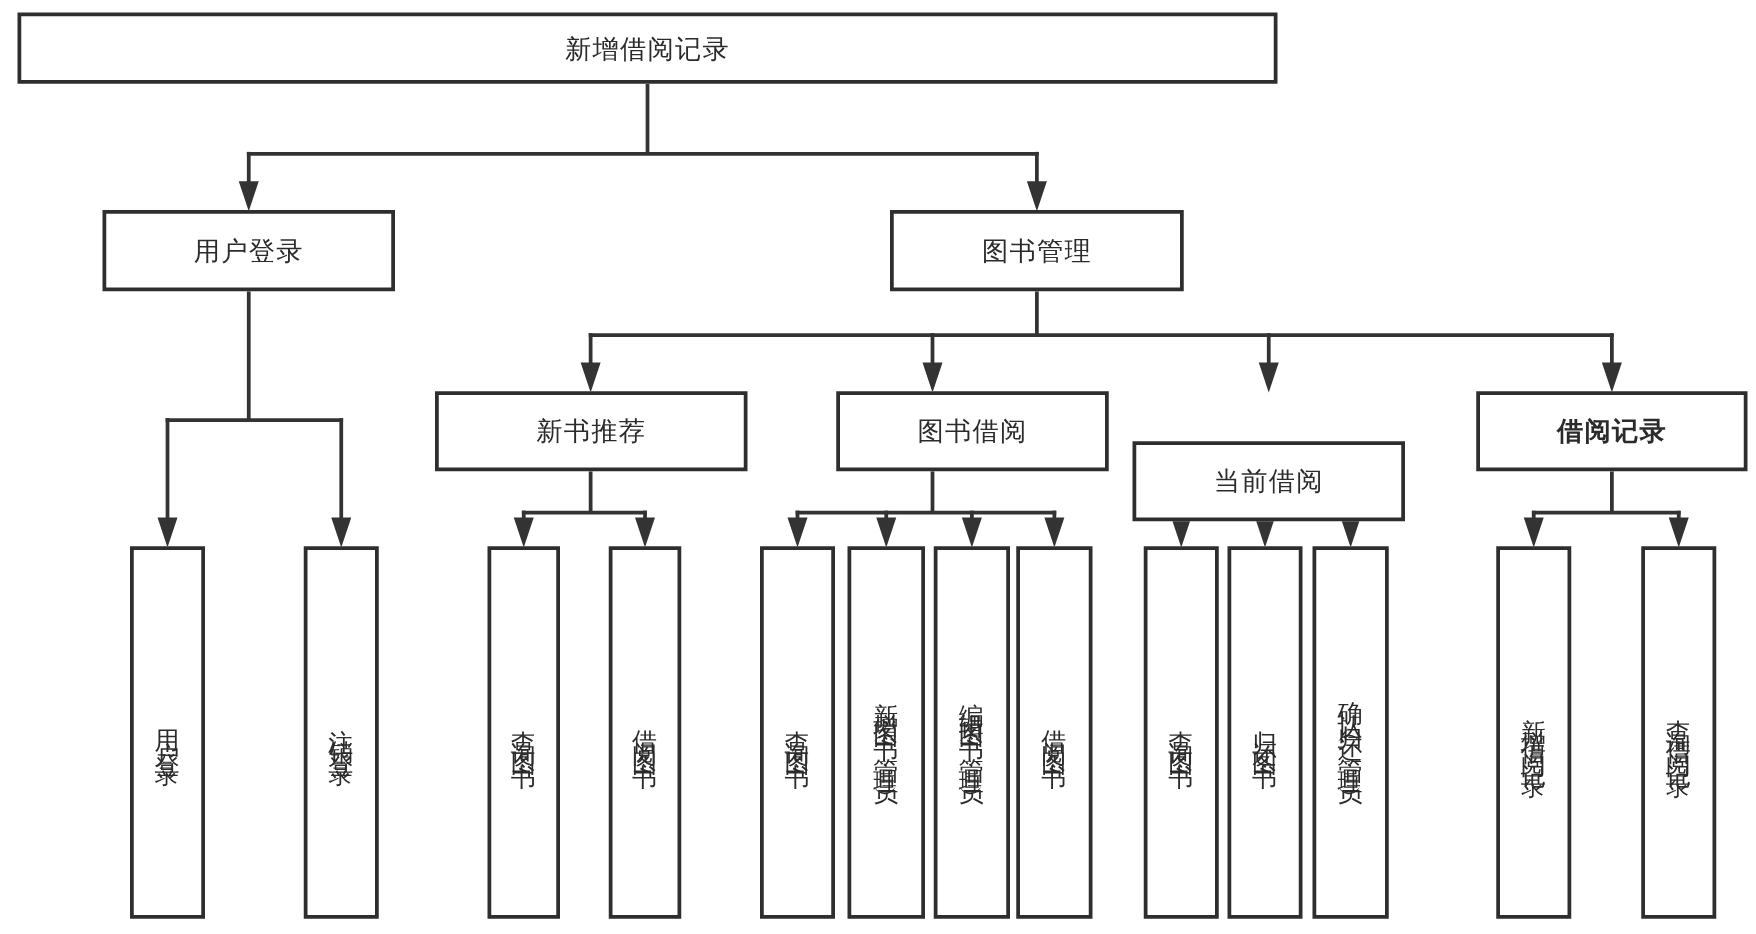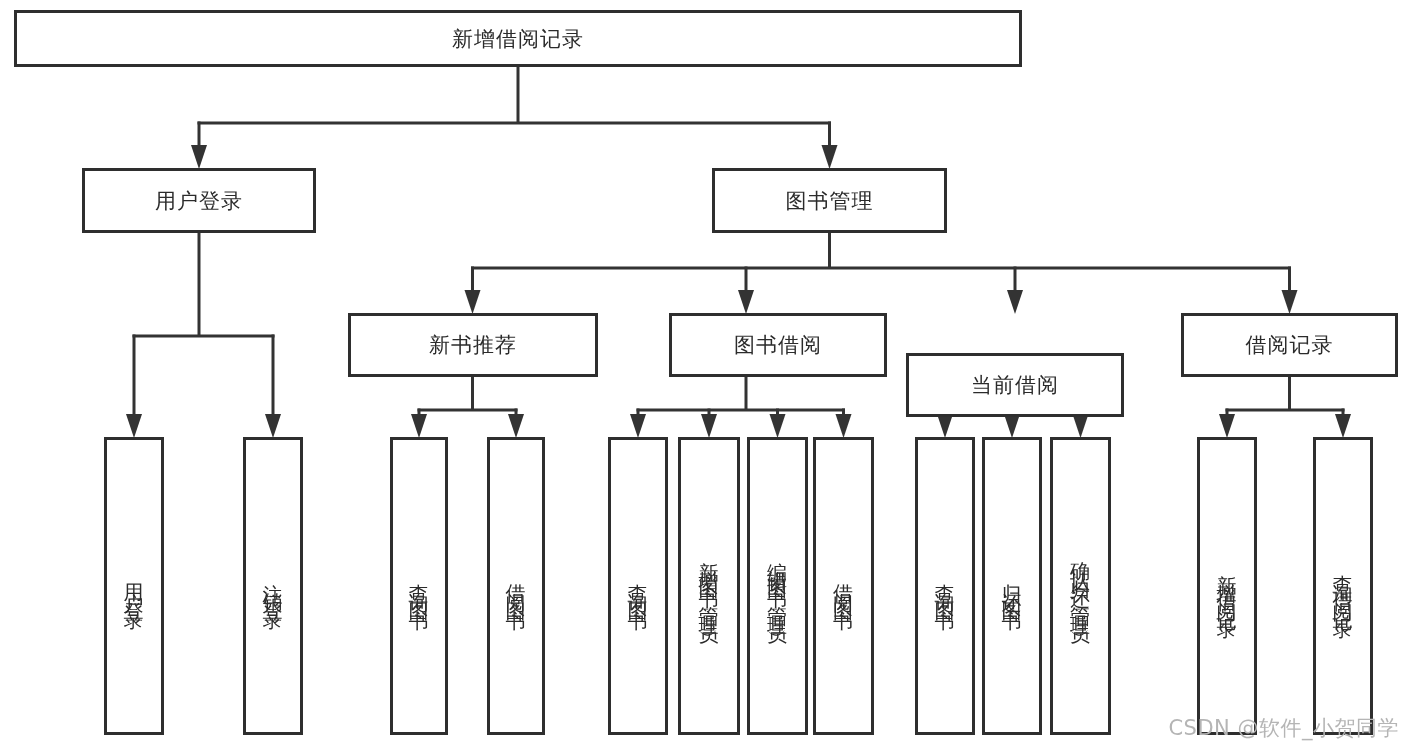--- a/index.html
+++ b/index.html
@@ -123,27 +123,26 @@
     </svg>
   <div id="nodes-layer">
       <div class="node h" style="left: 14px; top: 10px; width: 1008px; height: 57px;">新增借阅记录</div>
       <div class="node h" style="left: 82px; top: 168px; width: 234px; height: 65px;">用户登录</div>
       <div class="node h" style="left: 712px; top: 168px; width: 235px; height: 65px;">图书管理</div>
       <div class="node v" style="left: 104px; top: 437px; width: 60px; height: 298px;">用户登录</div>
       <div class="node v" style="left: 243px; top: 437px; width: 60px; height: 298px;">注销登录</div>
       <div class="node h" style="left: 348px; top: 313px; width: 250px; height: 64px;">新书推荐</div>
       <div class="node h" style="left: 637px; top: 313px; width: 218px; height: 64px; margin-left: 32px;">图书借阅</div>
       <div class="node h" style="left: 906px; top: 313px; width: 218px; height: 64px; margin-top: 40px;">当前借阅</div>
-      <div class="node h" style="left: 1181px; top: 313px; width: 217px; height: 64px;">借阅记录</div>
+      <div class="node h" style="left: 1181px; top: 313px; width: 217px; height: 64px; font-weight: bold;">借阅记录</div>
       <div class="node v" style="left: 390px; top: 437px; width: 58px; height: 298px;">查询图书</div>
       <div class="node v" style="left: 487px; top: 437px; width: 58px; height: 298px;">借阅图书</div>
       <div class="node v" style="left: 608px; top: 437px; width: 60px; height: 298px;">查询图书</div>
       <div class="node v" style="left: 678px; top: 437px; width: 62px; height: 298px;">新增图书（管理员）</div>
       <div class="node v" style="left: 747px; top: 437px; width: 61px; height: 298px;">编辑图书（管理员）</div>
       <div class="node v" style="left: 813px; top: 437px; width: 61px; height: 298px;">借阅图书</div>
       <div class="node v" style="left: 915px; top: 437px; width: 60px; height: 298px;">查询图书</div>
       <div class="node v" style="left: 982px; top: 437px; width: 60px; height: 298px;">归还图书</div>
       <div class="node v" style="left: 1050px; top: 437px; width: 61px; height: 298px;">确认归还（管理员）</div>
       <div class="node v" style="left: 1197px; top: 437px; width: 60px; height: 298px;">新增借阅记录</div>
       <div class="node v" style="left: 1313px; top: 437px; width: 60px; height: 298px;">查询借阅记录</div>
     </div>
-  <div class="watermark">CSDN @软件_小贺同学</div>
 </div>
 
 </body></html>

